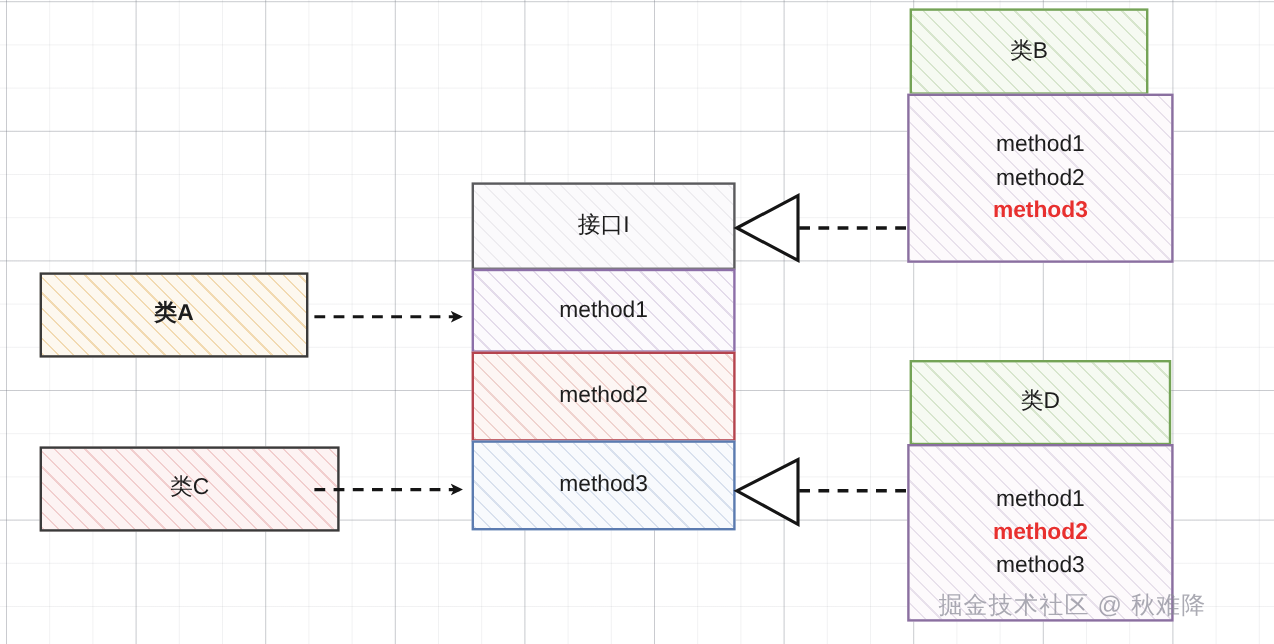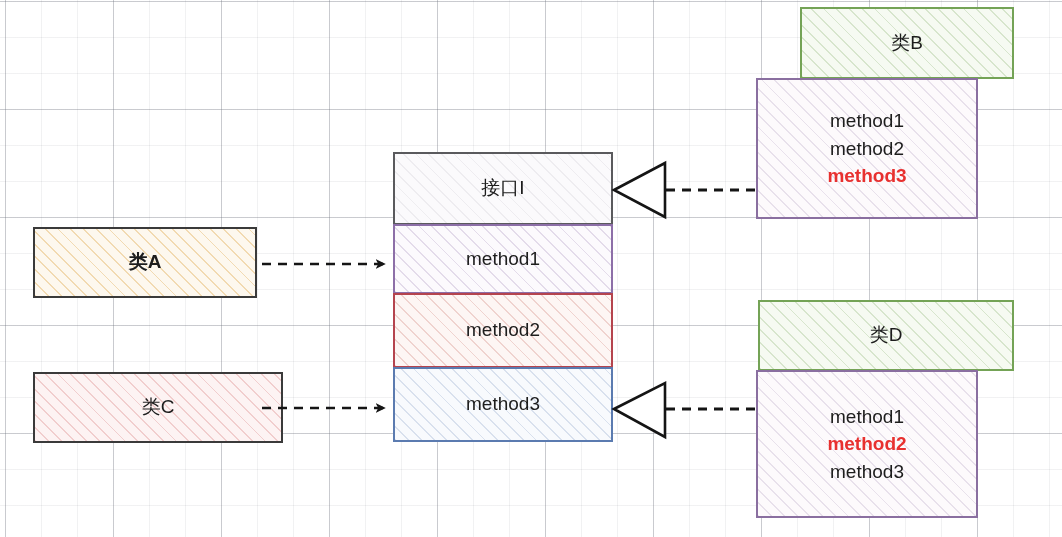--- a/index.html
+++ b/index.html
@@ -98,23 +98,23 @@
         rgba(255,255,255,0) 1.3px, rgba(255,255,255,0) 9px);
   }
   .rc-body {
     border: 2.6px solid #8a6fa0;
     background-color: #fdfafc;
     background-image: repeating-linear-gradient(45deg,
         rgba(138,111,160,0.18) 0px, rgba(138,111,160,0.18) 1.3px,
         rgba(255,255,255,0) 1.3px, rgba(255,255,255,0) 9px);
     align-items: center;
   }
-  #class-b-head { left: 800px; top: 7px;  width: 214px; height: 72px; justify-content: center; }
+  #class-b-head { left: 758px; top: 7px;  width: 199px; height: 72px; justify-content: center; }
   #class-b-body { left: 756px; top: 78px; width: 222px; height: 141px; }
-  #class-d-head { left: 758px; top: 300px; width: 256px; height: 71px; justify-content: center; }
+  #class-d-head { left: 758px; top: 300px; width: 218px; height: 71px; justify-content: center; }
   #class-d-body { left: 756px; top: 370px; width: 222px; height: 148px; }
   .method-red { color: #e8302f; font-weight: bold; }
   .method-plain { color: #1d1d1d; }
   .mlist { line-height: 1.45; font-size: 19px; text-align: center; }
   
   svg#wires {
     position: absolute;
     left: 0; top: 0;
     width: 1062px; height: 537px;
     pointer-events: none;
@@ -198,13 +198,14 @@
       <polygon points="614,190 665,163 665,217" fill="#ffffff" stroke="#151515" stroke-width="2.6" stroke-linejoin="miter"></polygon>
       <line x1="666" y1="190" x2="756" y2="190" stroke="#151515" stroke-width="2.8" stroke-dasharray="9,7"></line>
     </g>
 
     <g>
       <polygon points="614,409 665,383 665,437" fill="#ffffff" stroke="#151515" stroke-width="2.6" stroke-linejoin="miter"></polygon>
       <line x1="666" y1="409" x2="756" y2="409" stroke="#151515" stroke-width="2.8" stroke-dasharray="9,7"></line>
     </g>
   </svg>
 
+  <div id="watermark">掘金技术社区 @ 秋难降</div>
 </div>
 
 </body></html>

